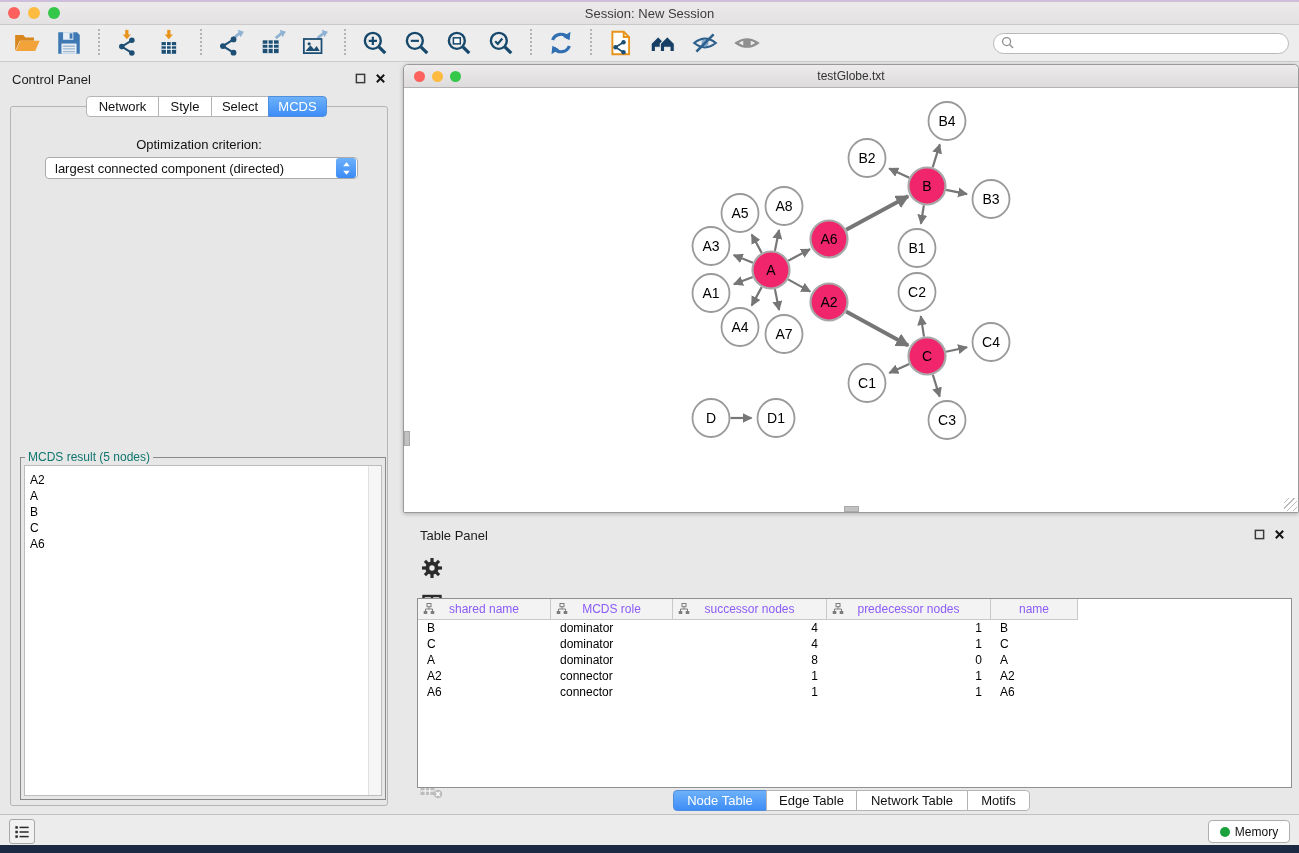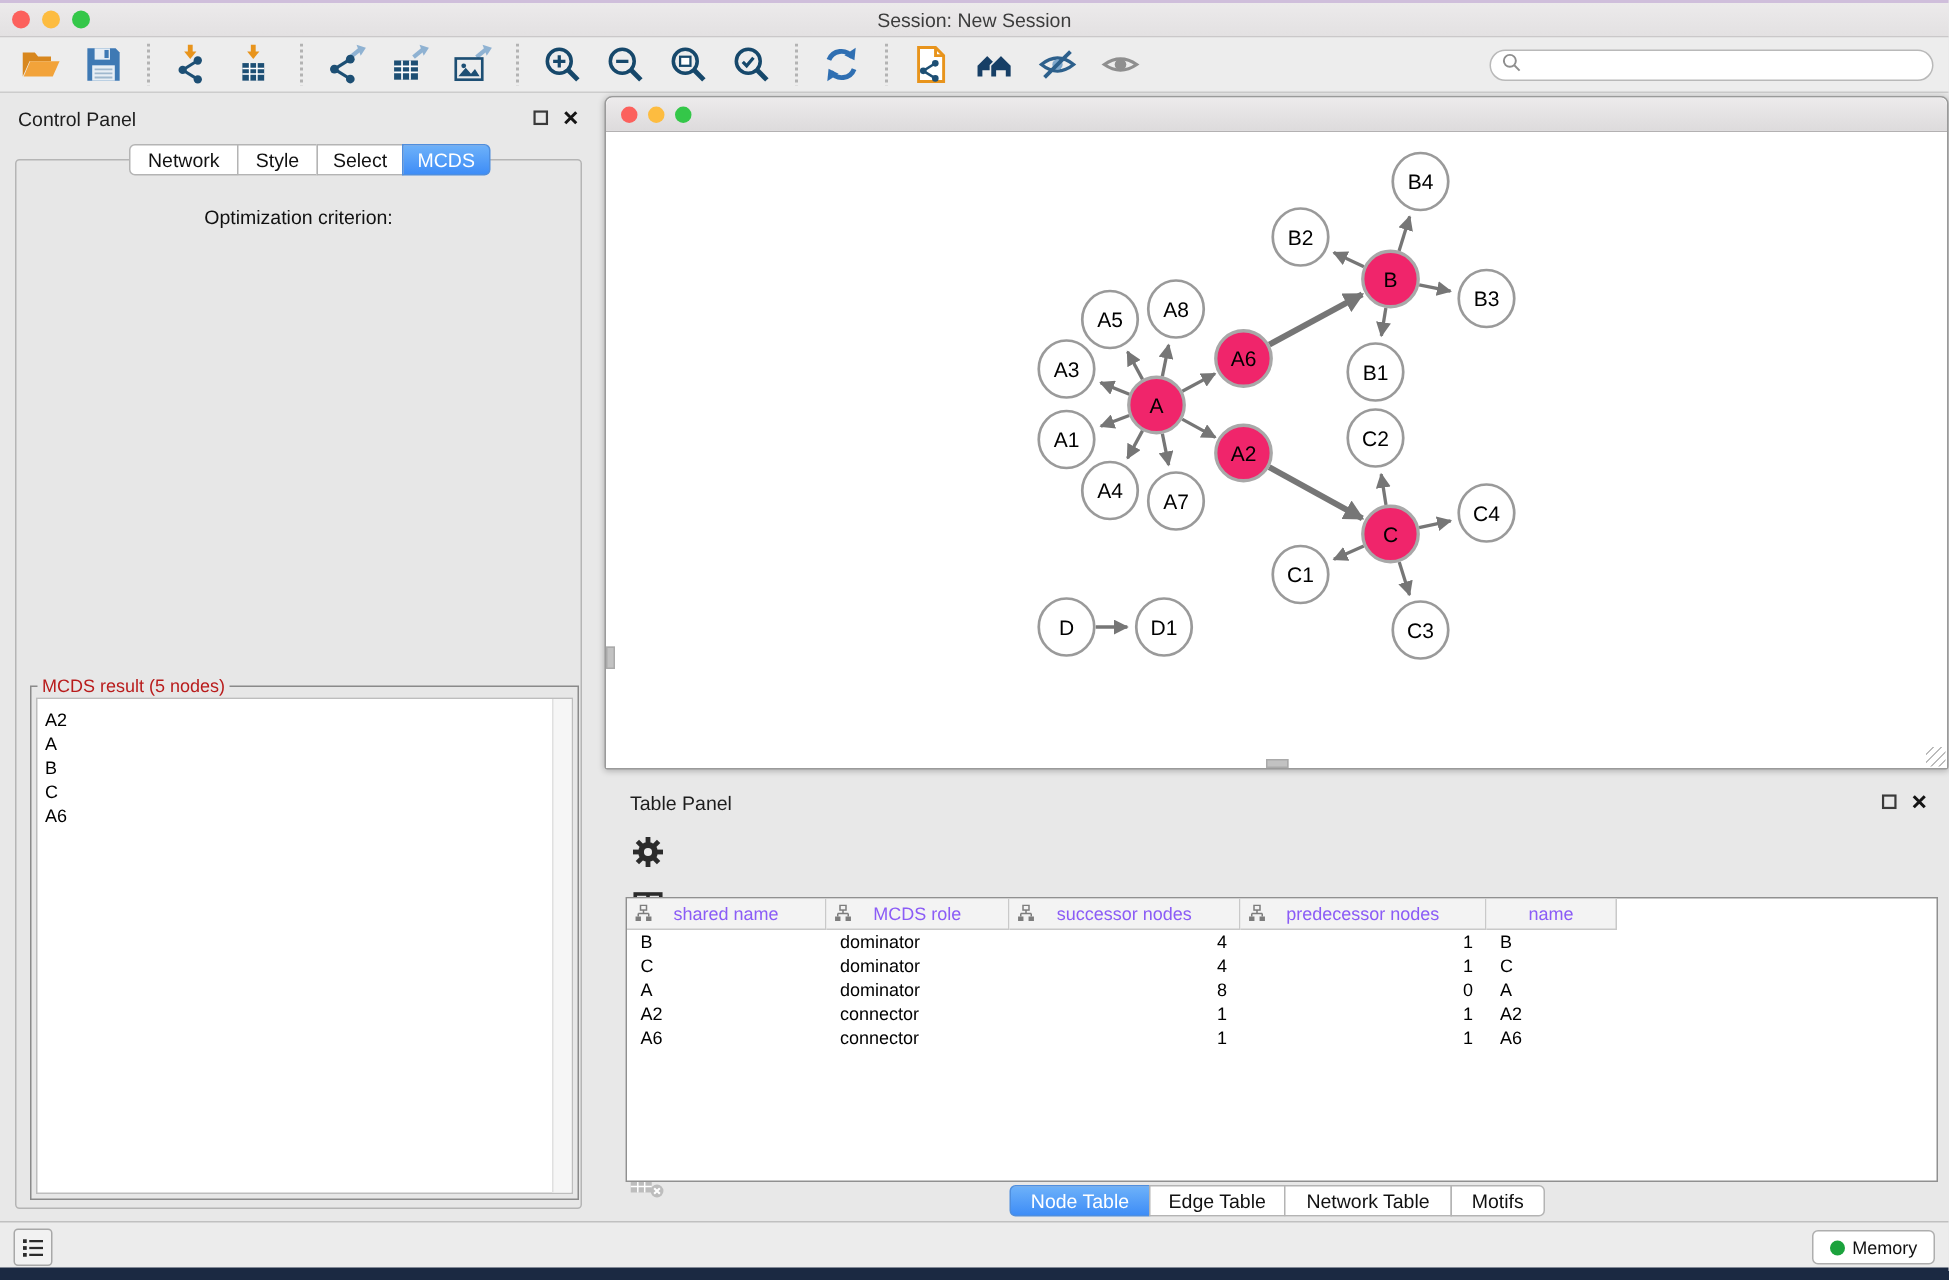--- a/index.html
+++ b/index.html
@@ -44,21 +44,21 @@
   .opt-label { position:absolute; left:0; right:0; top:30px; text-align:center; font-size:13px; color:#111; }
   .selectbox { position:absolute; left:34px; top:50px; width:313px; height:22px; background:#fff;
     border:1px solid #ababab; border-radius:4px; font-size:13px; color:#111; display:flex; align-items:center; }
   .selectbox .sel-text { margin-left:9px; flex:1; }
   .sel-stepper { width:20px; height:20px; border-radius:3px; background:linear-gradient(#6db1f9,#3a8bf7);
     display:flex; align-items:center; justify-content:center; margin-right:1px; }
   .cp-buttons { position:absolute; left:0; right:0; top:84px; display:flex; justify-content:center; gap:14px; }
   .push-btn { height:21px; line-height:19px; background:linear-gradient(#ffffff,#f3f3f3);
     border:1px solid #b3b3b3; border-radius:5px; font-size:13px; color:#111; padding:0 17px; }
   .result-box { position:absolute; left:9px; width:366px; top:350px; bottom:5px; border:1px solid #8a8a8a; }
-  .result-legend { position:absolute; left:4px; top:-8px; background:#e7e7e7; padding:0 3px; font-size:12px; color:#b91c1c; }
+  .result-legend { position:absolute; left:4px; top:-8px; background:#e7e7e7; padding:0 3px; font-size:12px; color:#0f766e; }
   .result-inner { position:absolute; left:3px; right:3px; top:7px; bottom:3px; background:#fff; border:1px solid #bdbdbd; }
   .result-scroll { position:absolute; right:0; top:0; bottom:0; width:13px; background:#f6f6f6; border-left:1px solid #e0e0e0; }
   .result-list { position:absolute; left:5px; top:6px; font-size:12px; color:#000; line-height:16px; }
 
   
   .net-window { position:absolute; left:403px; top:64px; width:896px; height:449px;
     background:#fff; border:1px solid #9a9a9a; border-radius:5px 5px 2px 2px; box-shadow:0 1px 4px rgba(0,0,0,0.25); }
   .net-titlebar { position:absolute; left:0; right:0; top:0; height:23px;
     background:linear-gradient(#edebec,#dddbdc); border-bottom:1px solid #b3b1b2; border-radius:5px 5px 0 0; }
   .net-titlebar .lights { left:10px; top:6px; gap:7px; }
@@ -280,20 +280,29 @@
         </span>
     </div>
     <div class="cp-tabs" id="cp-tabs">
         <div class="tab first" style="width: 73px;">Network</div>
         <div class="tab" style="width: 54px;">Style</div>
         <div class="tab" style="width: 58px;">Select</div>
         <div class="tab last active" style="width: 59px;">MCDS</div>
       </div>
     <div class="cp-content">
       <div class="opt-label">Optimization criterion:</div>
+      <div class="selectbox">
+        <span class="sel-text">largest connected component (directed)</span>
+        <span class="sel-stepper">
+          <svg viewBox="0 0 10 16" width="9" height="15">
+              <path d="M5 1 L8.6 5.5 H1.4 z" fill="#fff"></path>
+              <path d="M5 15 L1.4 10.5 H8.6 z" fill="#fff"></path>
+            </svg>
+        </span>
+      </div>
       <div class="result-box">
         <div class="result-legend">MCDS result (5 nodes)</div>
         <div class="result-inner">
           <div class="result-list" id="result-list">
               <div>A2</div>
               <div>A</div>
               <div>B</div>
               <div>C</div>
               <div>A6</div>
             </div>
@@ -303,20 +312,21 @@
     </div>
   </div>
 
   <div class="net-window">
     <div class="net-titlebar">
       <div class="lights">
         <div class="light red"></div>
         <div class="light yellow"></div>
         <div class="light green"></div>
       </div>
+      <div class="net-title">testGlobe.txt</div>
     </div>
     <div class="net-canvas">
       <div id="graph">
           <svg width="894" height="424" style="position:absolute;left:0;top:0">
             <defs>
               <marker id="arr" markerUnits="userSpaceOnUse" markerWidth="11" markerHeight="10" refX="9" refY="5" orient="auto">
                 <path d="M0 0 L10 5 L0 10 z" fill="#767676"></path>
               </marker>
               <marker id="arrT" markerUnits="userSpaceOnUse" markerWidth="15" markerHeight="14" refX="12" refY="7" orient="auto">
                 <path d="M0 0 L13.5 7 L0 14 z" fill="#767676"></path>

